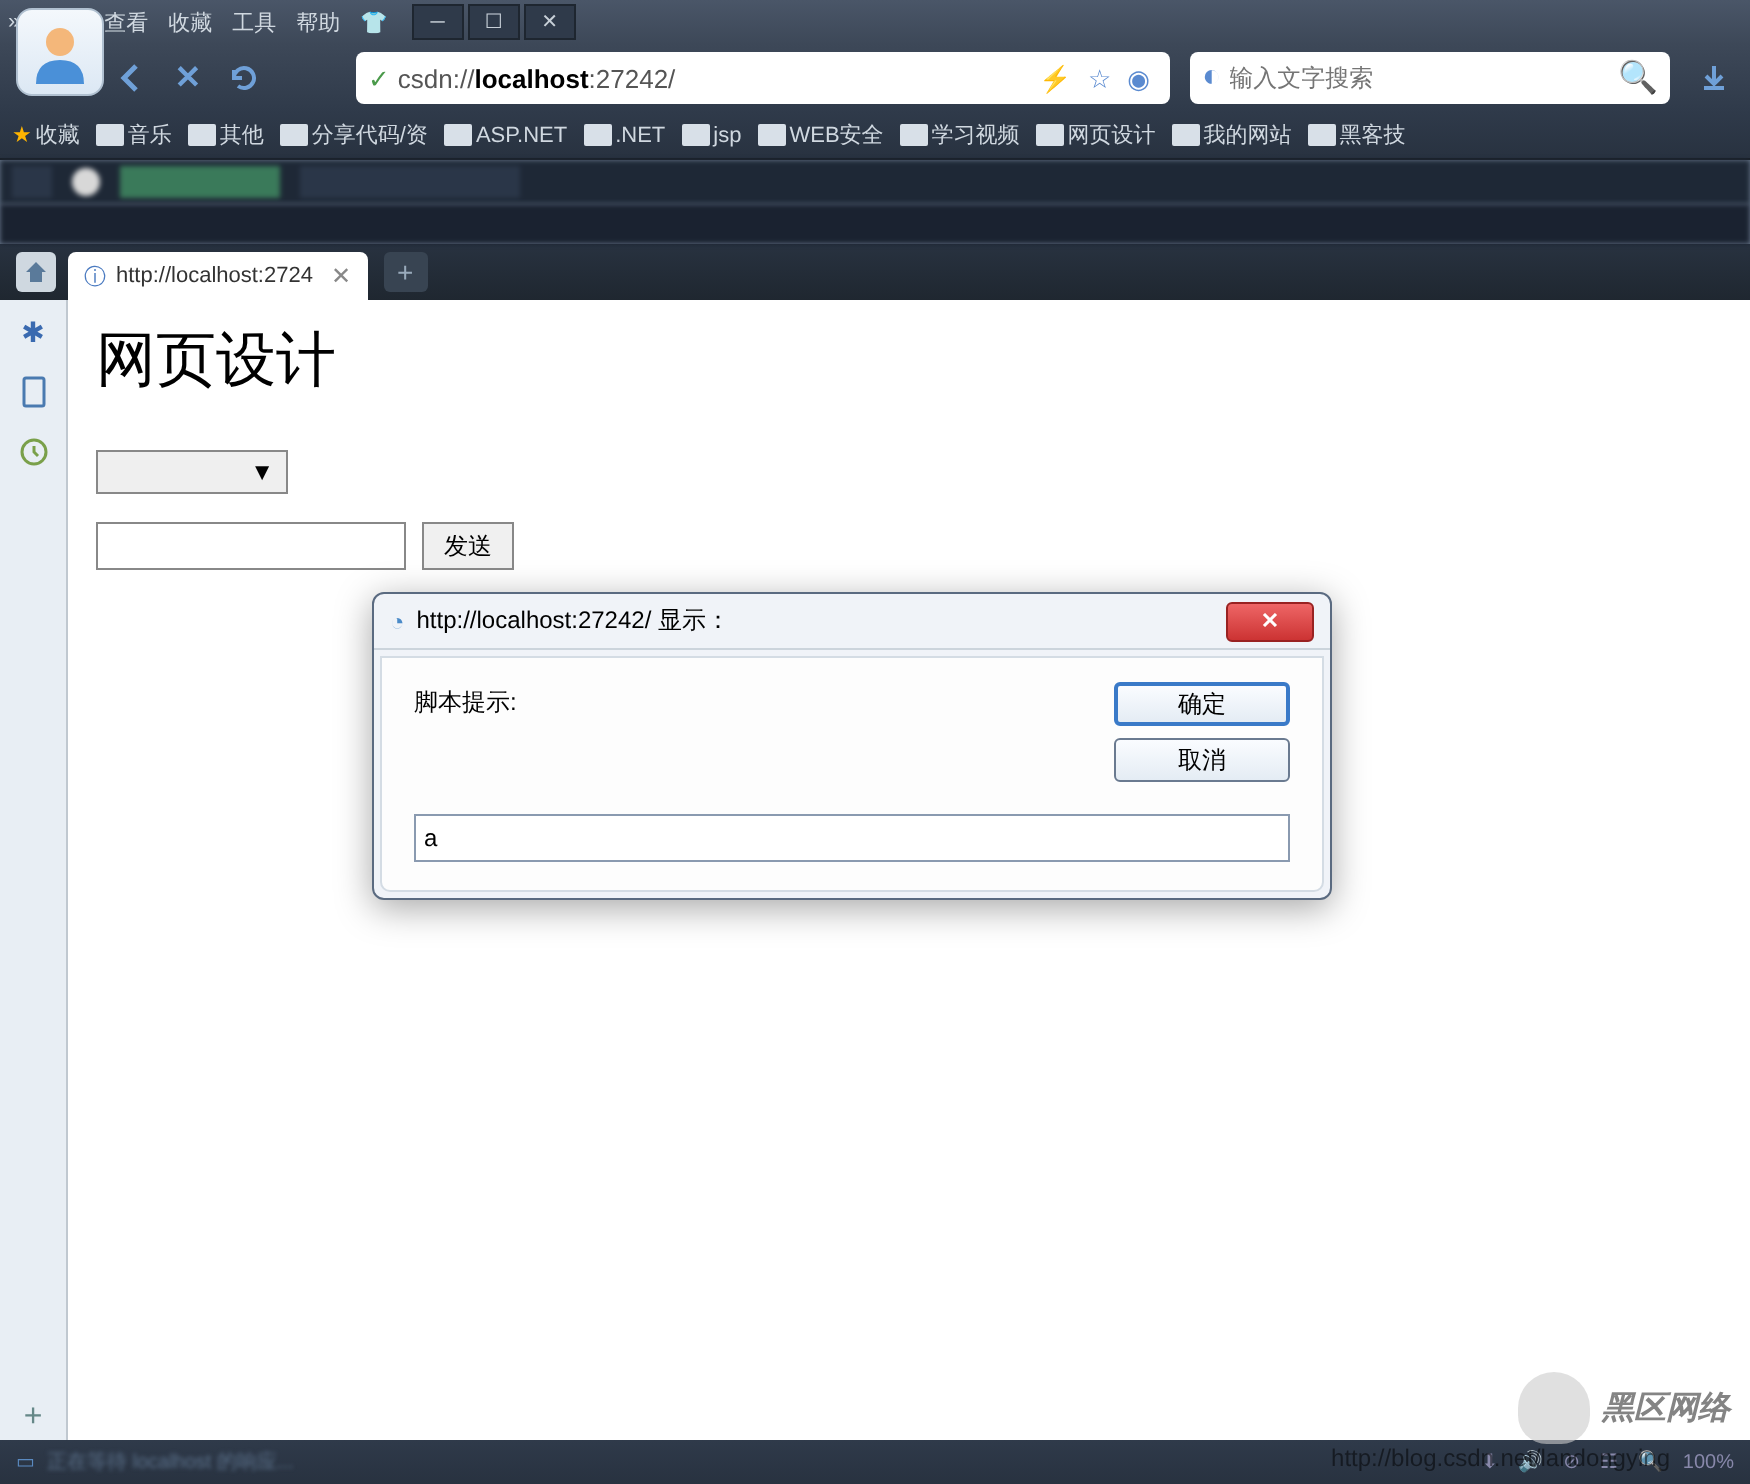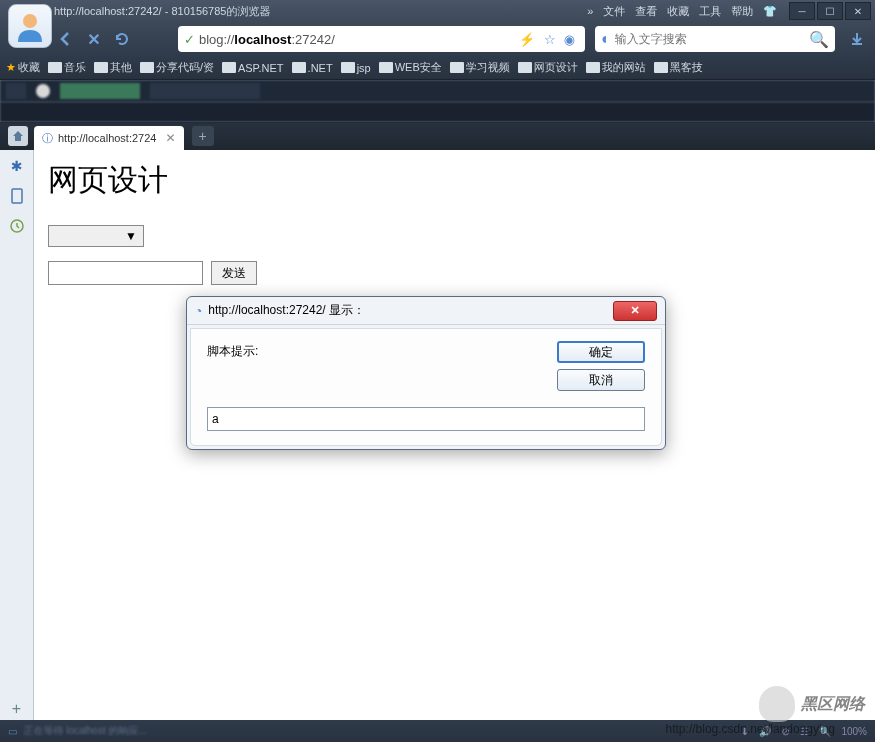--- a/index.html
+++ b/index.html
@@ -76,21 +76,20 @@
 .watermark { position:absolute; right:10px; bottom:20px; display:flex; align-items:center; gap:6px; opacity:.6; font-size:16px; font-weight:bold; font-style:italic; color:#333; pointer-events:none; }
 .wm-url { position:absolute; right:40px; bottom:6px; color:#000000; font-size:12px; opacity:.5; pointer-events:none; }
 .mushroom { width:36px; height:36px; background:#ccc; border-radius:50% 50% 40% 40%; position:relative; }
 
 svg { display:block; }
 </style>
 </head>
 <body>
 
 <div class="titlebar">
-  <div class="title-text">http://localhost:27242/ - 810156785的浏览器</div>
   <div class="menu">
     <span>»</span>
     <span>文件</span>
     <span>查看</span>
     <span>收藏</span>
     <span>工具</span>
     <span>帮助</span>
     <span style="color:#8ab">👕</span>
   </div>
   <div class="winbtns">
@@ -116,21 +115,21 @@
     </div>
   <div class="navbtn" style="color:#6fa0d8;font-size:16px;font-weight:bold">✕</div>
   <div class="navbtn">
       <svg width="16" height="16" viewBox="0 0 16 16">
         <path d="M3 8 A5 5 0 1 1 5 12" stroke="#6fa0d8" stroke-width="2" fill="none"></path>
         <path d="M3 4 L3 8 L7 8" stroke="#6fa0d8" stroke-width="2" fill="none"></path>
       </svg>
     </div>
   <div class="addr">
     <span style="color:#4a9a4a;margin-right:4px">✓</span>
-    <span class="url"><span>blog://</span><b>localhost</b><span>:27242/</span></span>
+    <span class="url"><span>csdn://</span><b>localhost</b><span>:27242/</span></span>
     <span style="color:#5a8ad0;margin:0 4px">⚡</span>
     <span style="color:#5a8ad0;margin:0 4px">☆</span>
     <span style="color:#5a8ad0;margin:0 4px">◉</span>
   </div>
   <div class="search">
     <span style="color:#5a8ad0;margin-right:4px">◐</span>
     <input placeholder="输入文字搜索" style="">
     <span style="color:#88a">🔍</span>
   </div>
   <div class="dl-icon">

